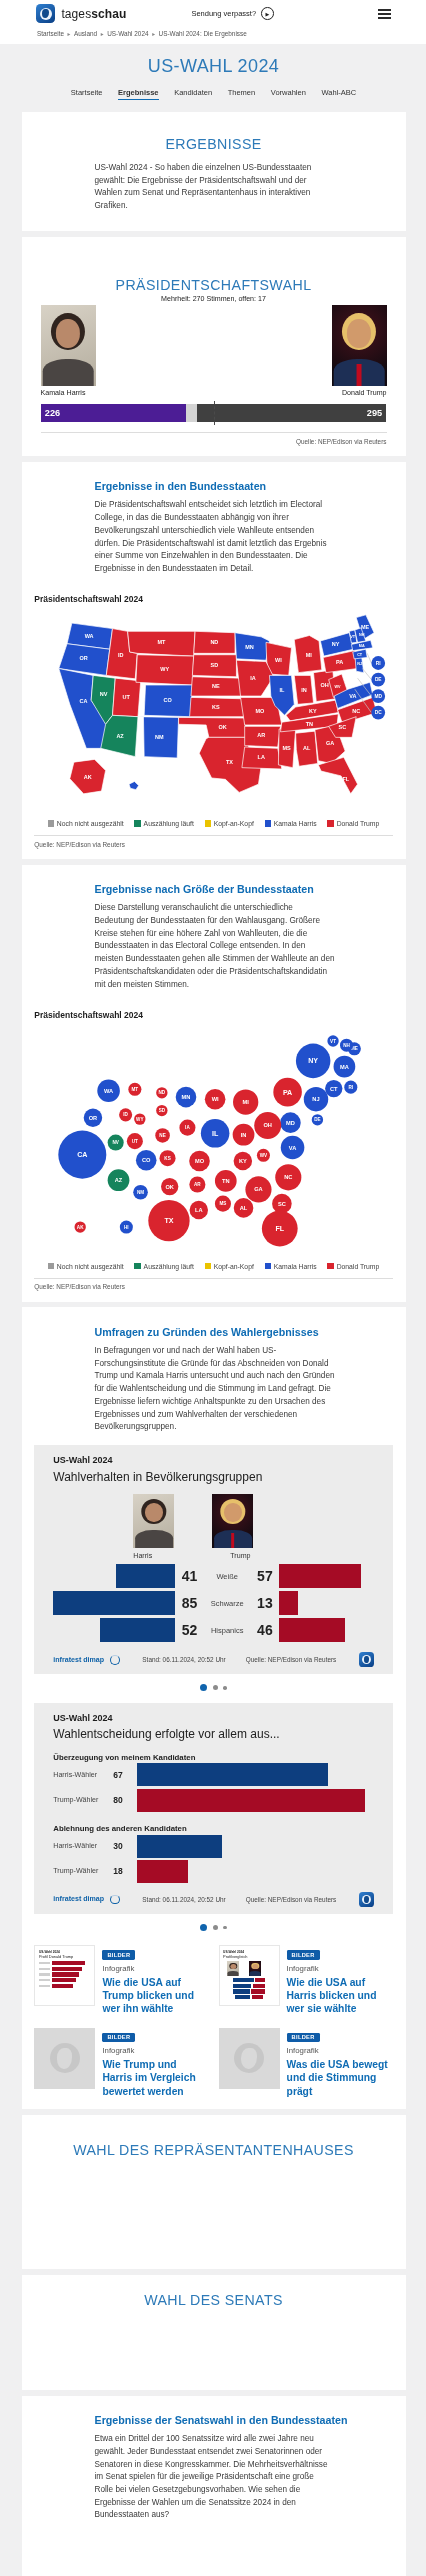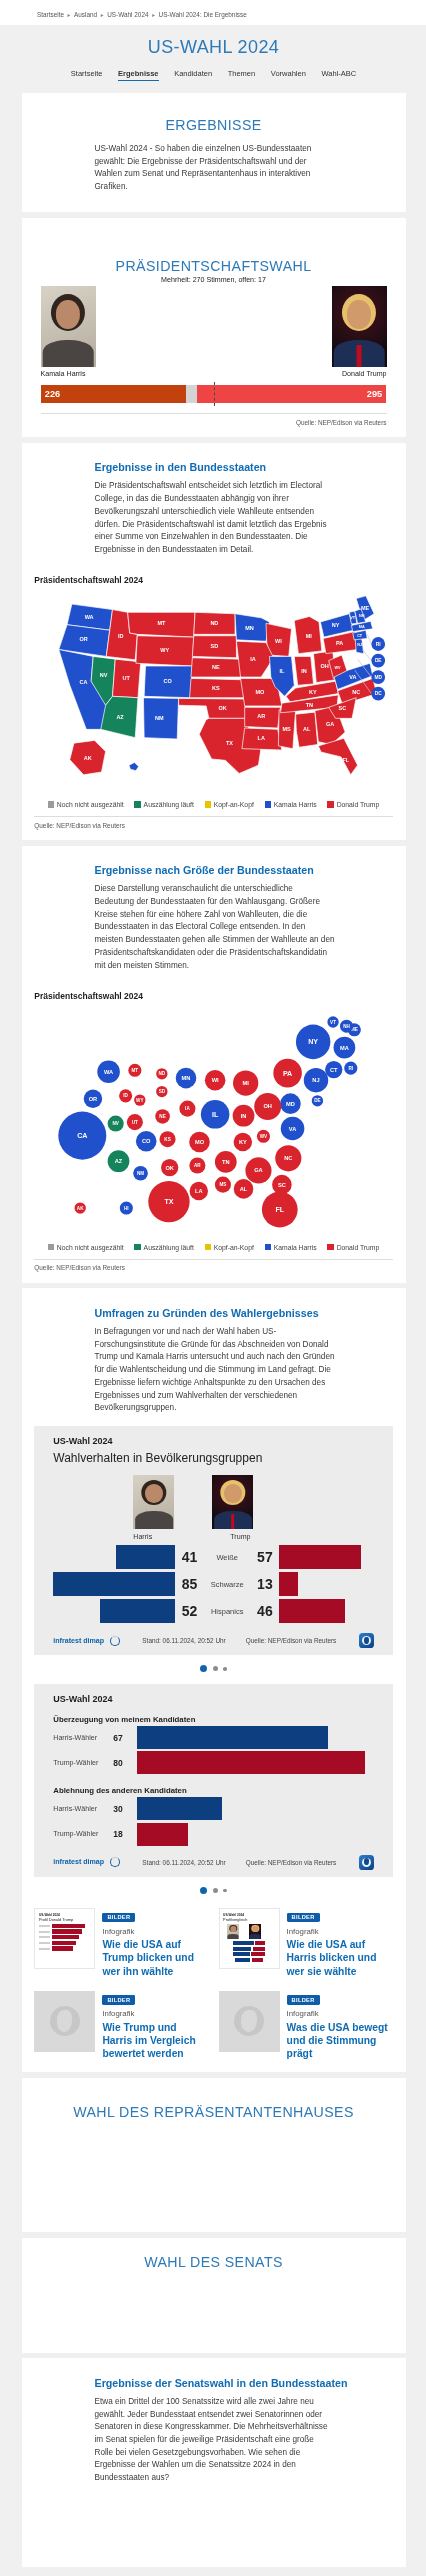--- a/index.html
+++ b/index.html
@@ -109,20 +109,37 @@
   .badge{display:inline-block;background:#0f5ca8;color:#fff;font-size:5.7px;font-weight:bold;padding:1.8px 5px;border-radius:1.4px;letter-spacing:0.3px}
   .t-kicker{font-size:7.8px;color:#555;margin:4.3px 0 2.8px}
   .t-title{font-size:10.3px;font-weight:bold;color:#0f6cb4;line-height:1.28}
   .empty-tall{min-height:85px}
   svg text{font-family:"Liberation Sans",sans-serif}
 </style>
 </head>
 <body>
 
 <div class="hdr">
+  <div class="hdr-top">
+    <div class="brand">
+      <span class="logo-sq">
+          <span class="logo-globe"></span>
+        </span>
+      <span class="brand-text"><span>tages</span><b>schau</b></span>
+    </div>
+    <div class="missed">
+      <span>Sendung verpasst?</span>
+      <span class="play-ic">▶</span>
+    </div>
+    <div class="burger">
+        <i></i>
+        <i></i>
+        <i></i>
+      </div>
+  </div>
   <div class="crumbs" id="breadcrumb"><a>Startseite</a><span class="sep">▸</span><a>Ausland</a><span class="sep">▸</span><a>US-Wahl 2024</a><span class="sep">▸</span><a>US-Wahl 2024: Die Ergebnisse</a></div>
 </div>
 
 <div class="page-head">
   <h1>US-WAHL 2024</h1>
   <div class="tabs" id="tabs">
       <span class="tab">Startseite</span>
       <span class="tab active">Ergebnisse</span>
       <span class="tab">Kandidaten</span>
       <span class="tab">Themen</span>
@@ -152,25 +169,25 @@
       <div class="portrait p-trump">
           <span class="hair"></span>
           <span class="face"></span>
           <span class="bodyshape"></span>
           <span class="tie"></span>
         </div>
       <div class="pres-name">Donald Trump</div>
     </div>
   </div>
   <div class="ev-bar">
-    <div class="ev-seg" id="ev-dem" style="width: 42.0074%; background: #c2410c;">
+    <div class="ev-seg" id="ev-dem" style="width: 42.0074%; background: #4c1d95;">
         <div class="ev-val ev-dem" id="ev-dem-val">226</div>
       </div>
     <div class="ev-seg" id="ev-open" style="width: 3.15985%; background: rgb(212, 212, 212);"></div>
-    <div class="ev-seg" id="ev-rep" style="width: 54.8327%; background: #ef4444;">
+    <div class="ev-seg" id="ev-rep" style="width: 54.8327%; background: #404040;">
         <div class="ev-val ev-rep" id="ev-rep-val">295</div>
       </div>
     <div class="ev-marker" id="ev-marker" style="left: 50.1859%;"></div>
   </div>
   <hr class="rule">
   <div class="src right">Quelle: NEP/Edison via Reuters</div>
 </div>
 
 <div class="card">
   <h3 class="subhead">Ergebnisse in den Bundesstaaten</h3>
@@ -716,20 +733,21 @@
     </div>
   </div>
   <div class="dots">
       <span class="dot d0"></span>
       <span class="dot d1"></span>
       <span class="dot d2"></span>
     </div>
 
   <div class="gcard">
     <div class="g-kicker">US-Wahl 2024</div>
+    <div class="g-title">Wahlentscheidung erfolgte vor allem aus...</div>
     <div id="decision-groups">
         <div class="glab">Überzeugung von meinem Kandidaten</div>
         <div class="crow">
           <div class="c-lab">Harris-Wähler</div>
           <div class="c-val">67</div>
           <div class="c-bar" style="width: 191px; background: rgb(13, 62, 127);"></div>
         </div>
         <div class="crow">
           <div class="c-lab">Trump-Wähler</div>
           <div class="c-val">80</div>

